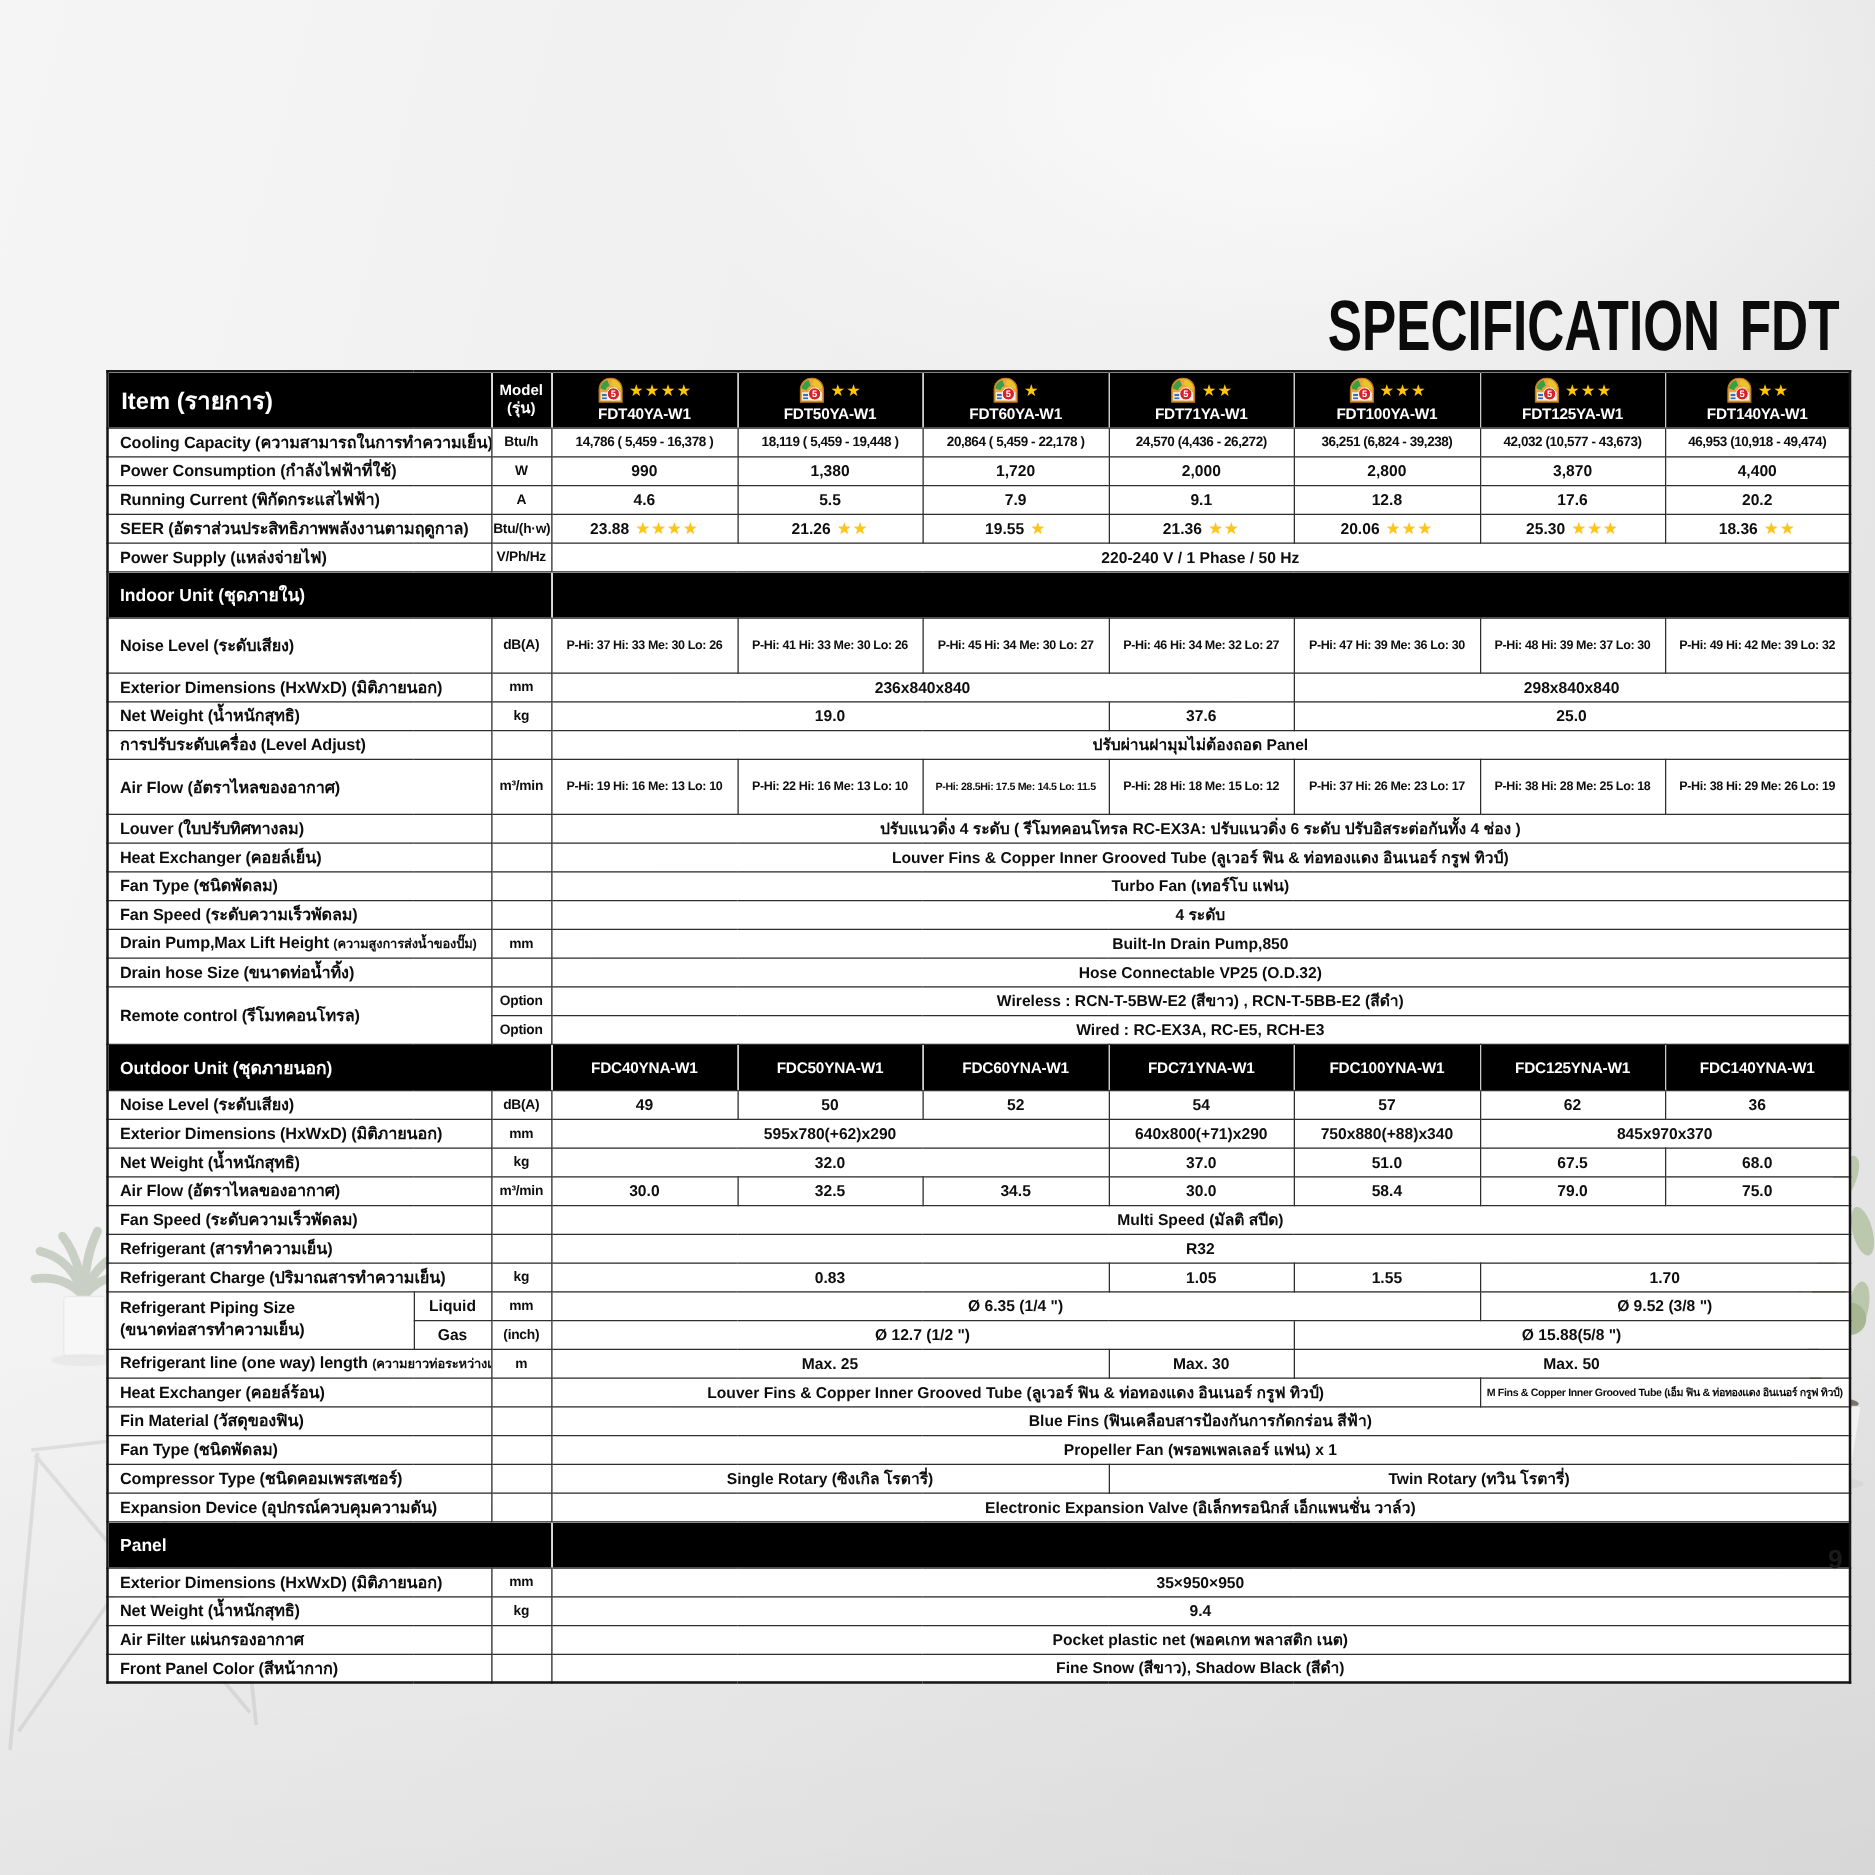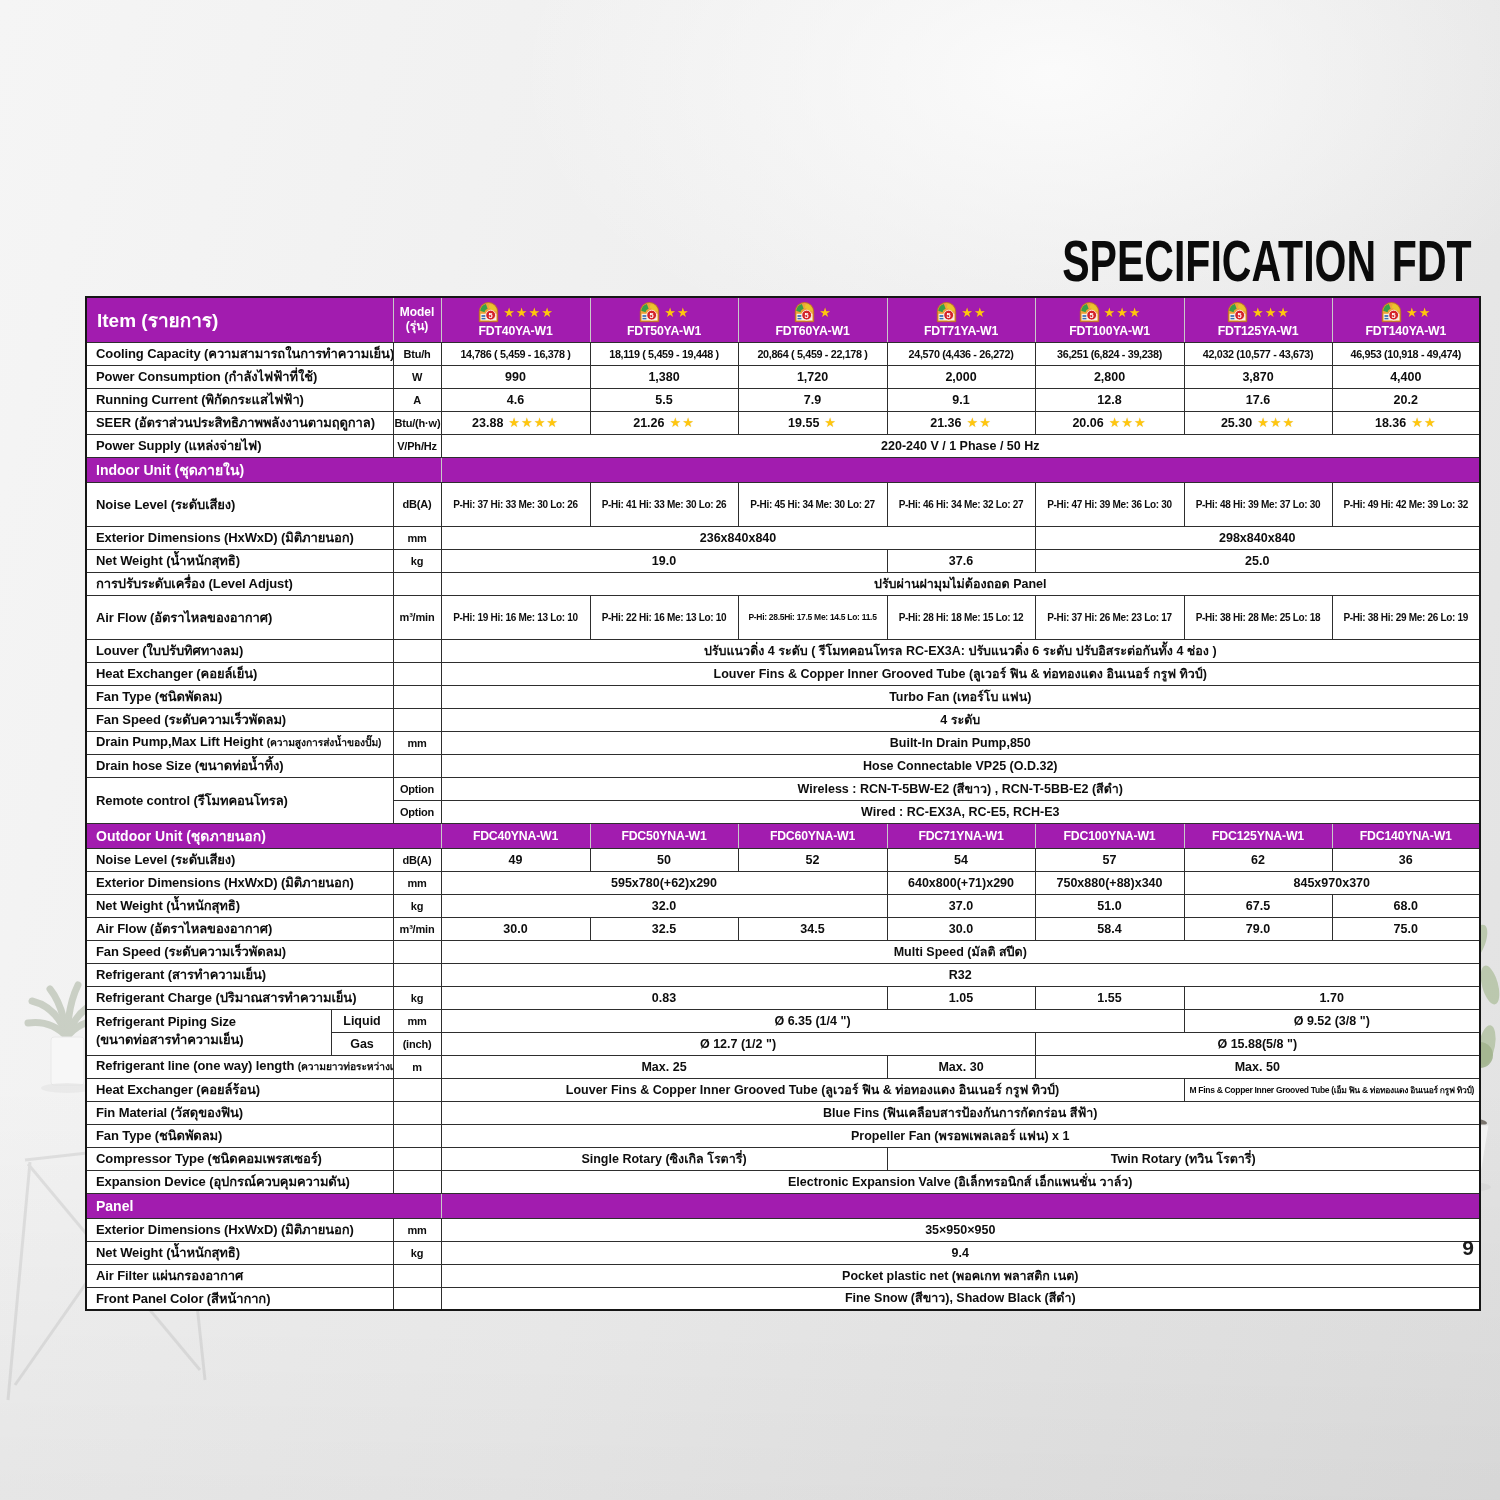--- a/index.html
+++ b/index.html
@@ -18,23 +18,23 @@
   }
   .pagenum{position:absolute;top:1236px;right:26px;z-index:3;font-size:21px;font-weight:700;color:#1a1a1a;}
   table.spec{
     position:absolute;left:85px;top:296px;z-index:2;
     width:1394px;border-collapse:collapse;table-layout:fixed;
     border:2px solid #161616;
   }
   td,th{border:1px solid #2e2e2e;padding:0 3px;vertical-align:middle;color:#0d0d0d;background:#fff;overflow:hidden;}
   tr{height:23px;}
   tr.hdr-row{height:45px;}
-  tr.bar-row{height:25px;}
+  tr.bar-row{height:37px;}
   th.hdr,td.bar{
-    background:#a21caf;color:#fff;
+    background:#000000;color:#fff;
     border-left-color:#c9c9c9;border-right-color:#c9c9c9;
   }
   th.hdr{border-bottom-color:#2e2e2e;}
   .item-hdr{font-size:19px;font-weight:700;text-align:left;padding-left:10px;}
   .model-hdr{font-size:12px;font-weight:700;white-space:pre-line;line-height:1.15;text-align:center;}
   .model-cell{text-align:center;padding:1px 0;}
   .mrow{display:flex;align-items:center;justify-content:center;gap:3px;height:22px;}
   .mname{font-size:12.3px;font-weight:700;color:#fff;letter-spacing:-0.2px;}
   .badge{display:inline-flex;align-items:center;}
   .stars{color:#ffc60e;font-size:13px;letter-spacing:1px;line-height:1;text-shadow:0 0 1px rgba(120,90,0,.25);}

